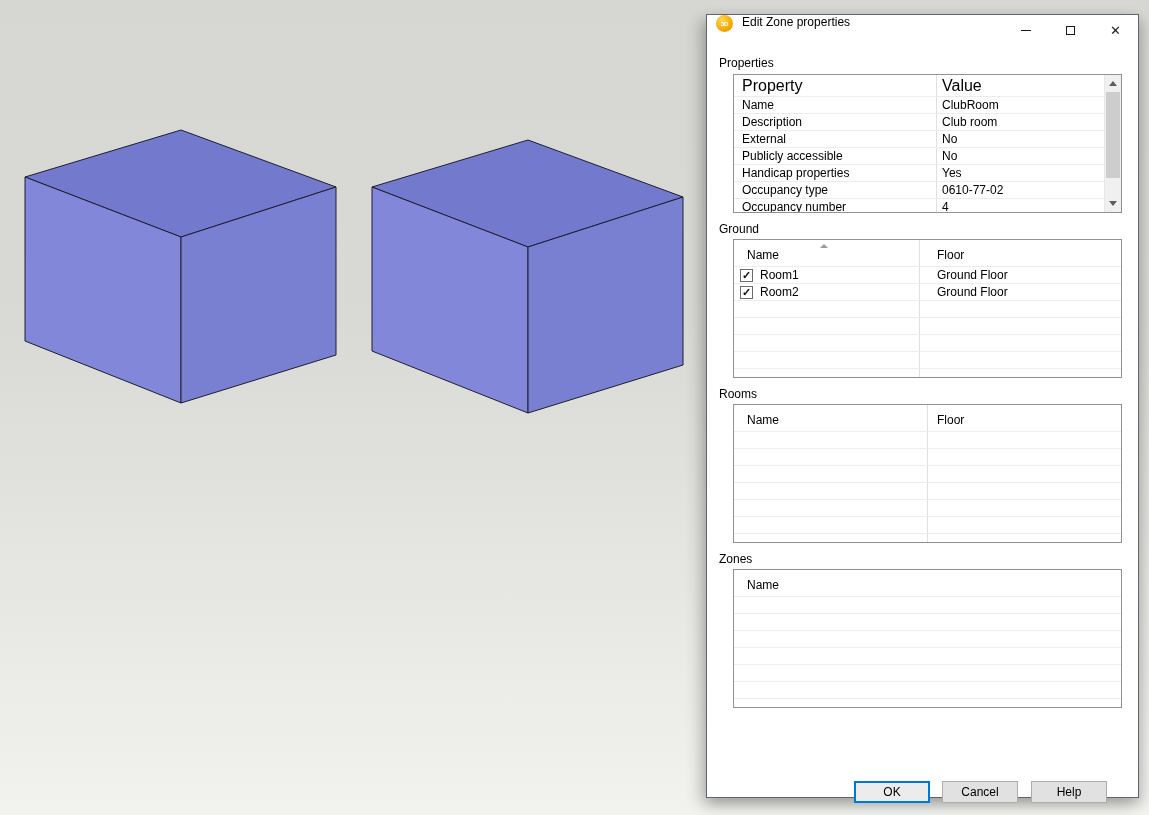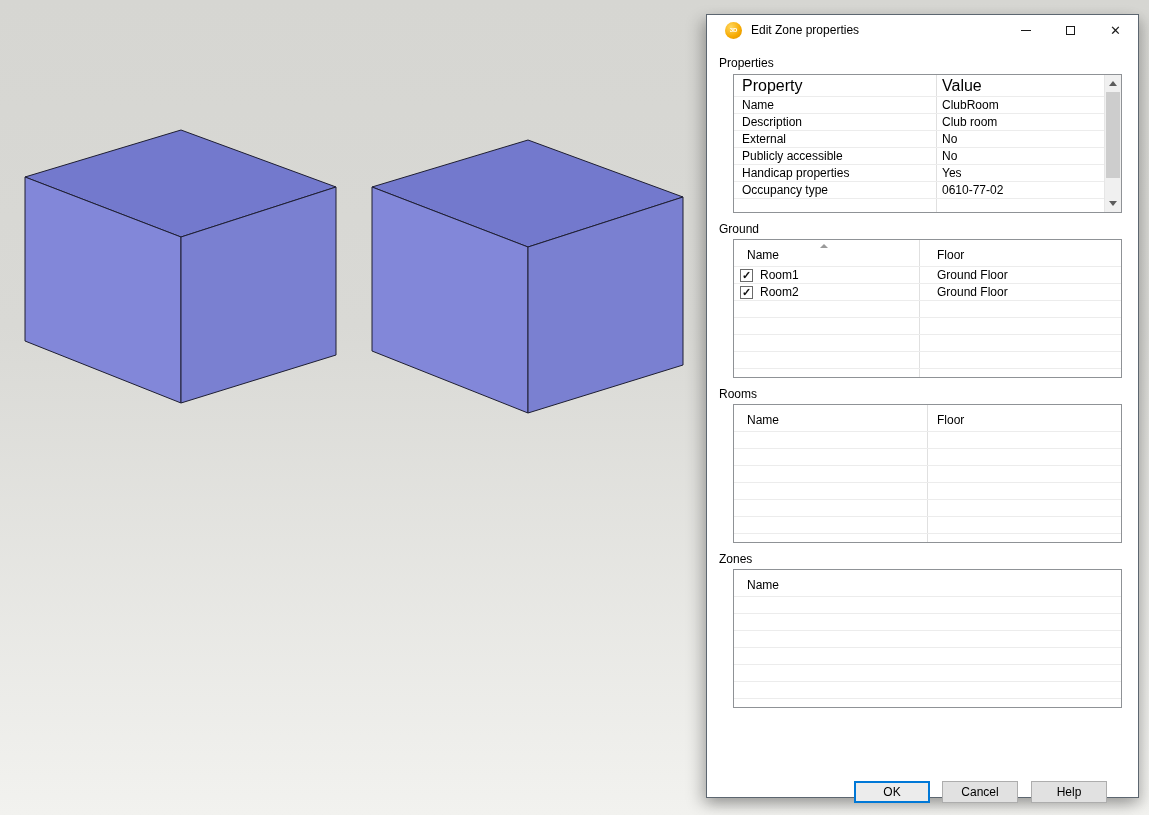--- a/index.html
+++ b/index.html
@@ -11,21 +11,21 @@
   }
   svg.scene { position:absolute; left:0; top:0; }
   svg.scene polygon { stroke-width:1; stroke-linejoin:round; }
 
   
   .dialog {
     position:absolute; left:706px; top:14px; width:433px; height:784px;
     background:#ffffff; border:1px solid #5c6670;
     box-shadow:-6px 6px 14px rgba(0,0,0,.22), 4px 6px 12px rgba(0,0,0,.18);
   }
-  .titlebar { position:absolute; left:9px; top:0; right:0; height:30px; display:flex; align-items:center; background:#fff; }
+  .titlebar { position:absolute; left:0; top:0; right:0; height:30px; display:flex; background:#fff; }
   .app-icon {
     width:17px; height:17px; border-radius:50%; margin-left:9px; flex:0 0 auto;
     background: radial-gradient(circle at 35% 30%, #ffd75e, #f6a900 60%, #d98d00);
     color:#fff; font-size:6px; font-weight:bold;
     display:flex; align-items:center; justify-content:center;
   }
   .title { margin-left:9px; font-size:12px; color:#000; white-space:nowrap; }
   .win-buttons { margin-left:auto; display:flex; height:100%; }
   .win-btn { width:45px; height:100%; display:flex; align-items:center; justify-content:center; color:#1a1a1a; font-size:13px; }
   .min-glyph { width:10px; height:1px; background:#1a1a1a; }
@@ -140,20 +140,24 @@
             <span class="cell c2">No</span>
           </div>
           <div class="trow">
             <span class="cell c1">Handicap properties</span>
             <span class="cell c2">Yes</span>
           </div>
           <div class="trow">
             <span class="cell c1">Occupancy type</span>
             <span class="cell c2">0610-77-02</span>
           </div>
+          <div class="trow">
+            <span class="cell c1">Occupancy number</span>
+            <span class="cell c2">4</span>
+          </div>
         </div>
     </div>
     <div class="vscroll">
       <div class="sbtn up">
           <div class="tri-up"></div>
         </div>
       <div class="sthumb"></div>
       <div class="sbtn down">
           <div class="tri-down"></div>
         </div>

